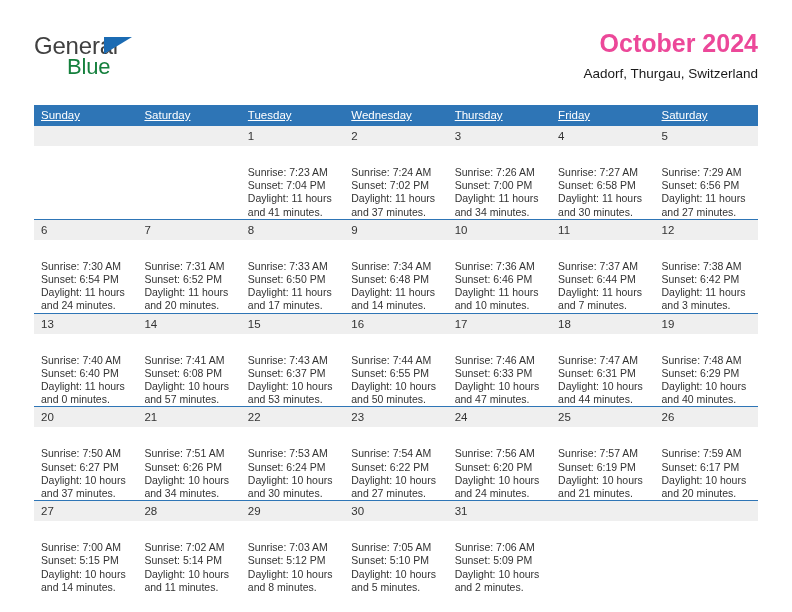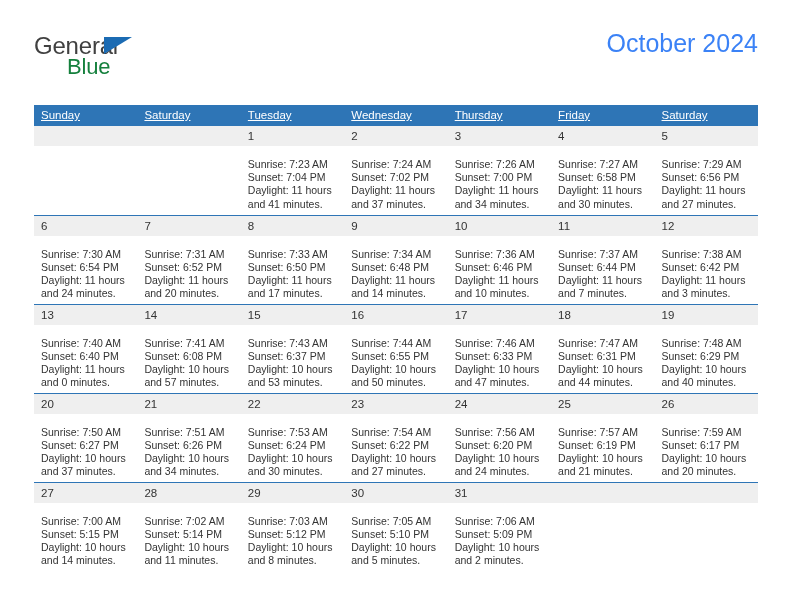--- a/index.html
+++ b/index.html
@@ -54,22 +54,22 @@
     letter-spacing: -0.2px;
     font-family: "Liberation Sans", sans-serif;
   }
   .title-block {
     position: absolute;
     right: 0; top: 0;
     text-align: right;
   }
   .cal-title {
     font-size: 25px;
-    color: #3b82f6;
-    font-weight: normal;
+    color: #ec4899;
+    font-weight: bold;
     line-height: 30px;
     margin: 0;
     white-space: nowrap;
   }
   .cal-subtitle {
     font-size: 13.5px;
     color: #1a1a1a;
     line-height: 20px;
     margin: 6px 0 0 0;
     white-space: nowrap;
@@ -107,21 +107,21 @@
     display: block;
     background: #efefef;
     height: 20px;
     line-height: 20px;
     font-size: 11.5px;
     color: #333333;
     padding-left: 7px;
   }
   .daynum.empty { color: transparent; }
   .info {
-    padding: 12px 6px 0 7px;
+    padding: 20px 6px 0 7px;
     font-size: 10.5px;
     line-height: 13.2px;
     color: #333333;
   }
   .info div { white-space: nowrap; }
 </style>
 </head>
 <body>
 
 <div id="page">
@@ -129,20 +129,21 @@
   <div class="header">
 
     <div class="logo">
       <span class="logo-general">General</span>
       <span class="logo-triangle"></span>
       <span class="logo-blue">Blue</span>
     </div>
 
     <div class="title-block">
       <h1 class="cal-title">October 2024</h1>
+      <p class="cal-subtitle">Aadorf, Thurgau, Switzerland</p>
     </div>
 
   </div>
 
   <table class="calendar">
     <thead>
       <tr>
         <th>Sunday</th>
         <th>Saturday</th>
         <th>Tuesday</th>

